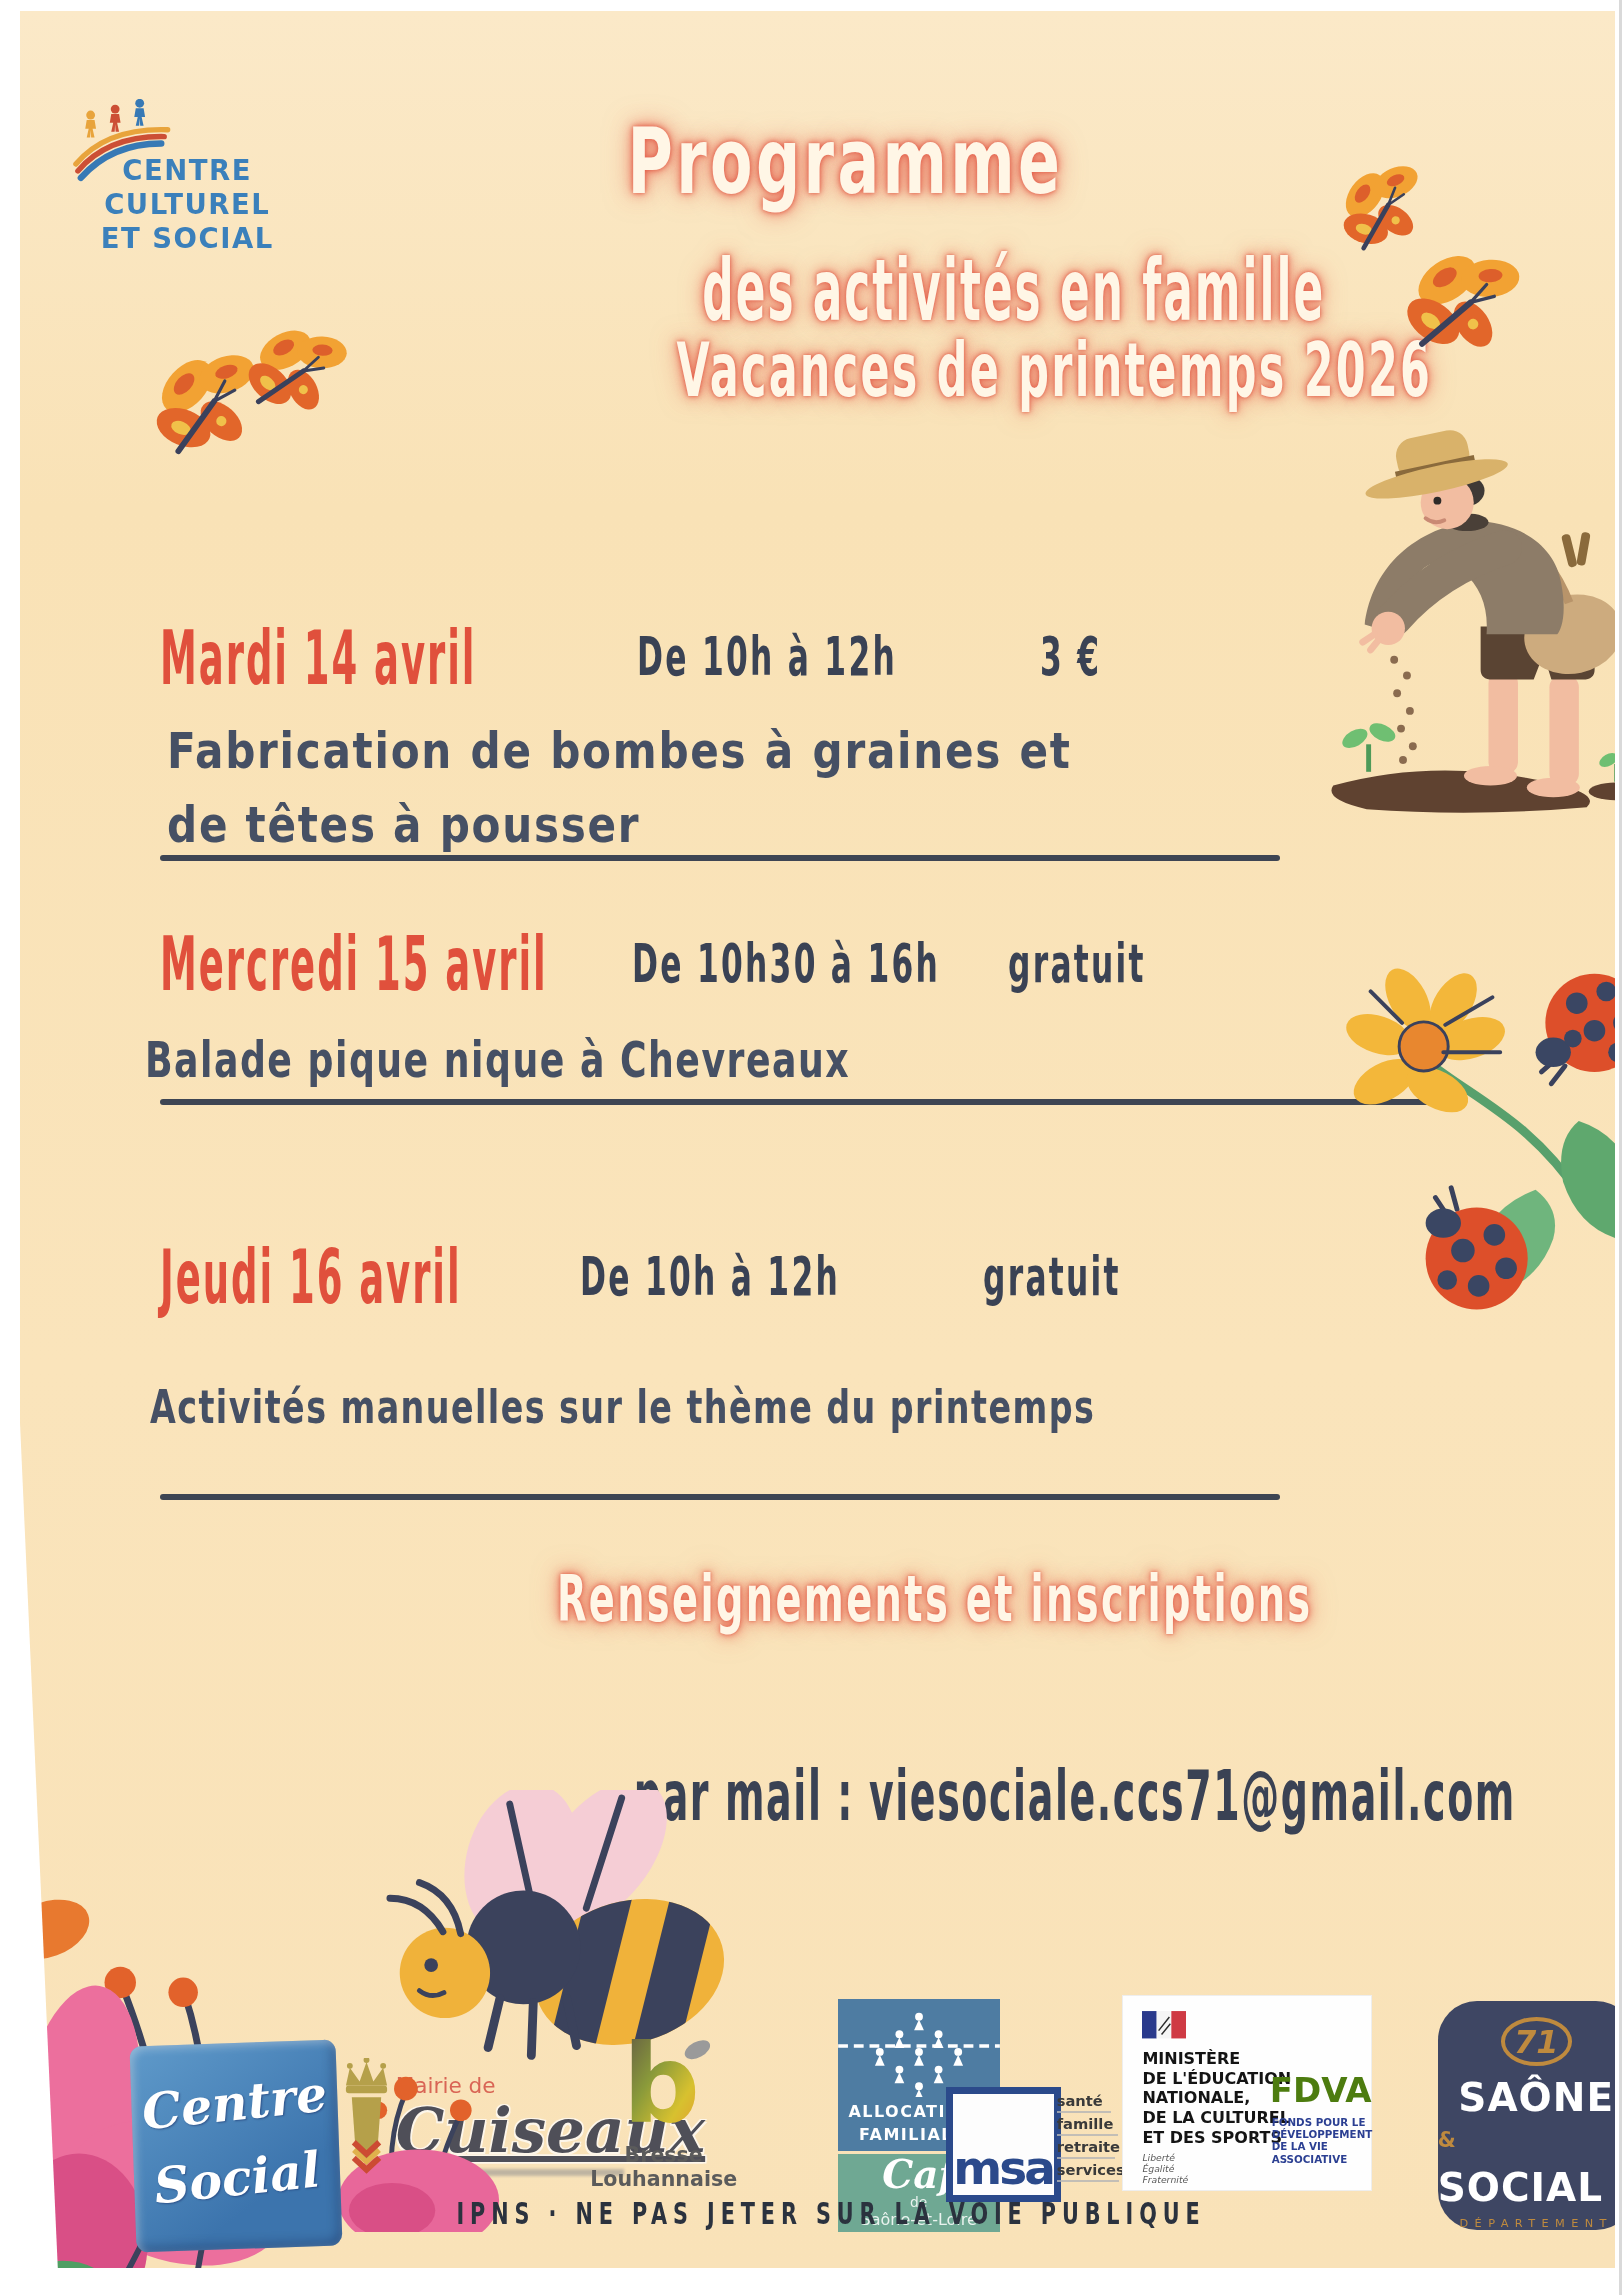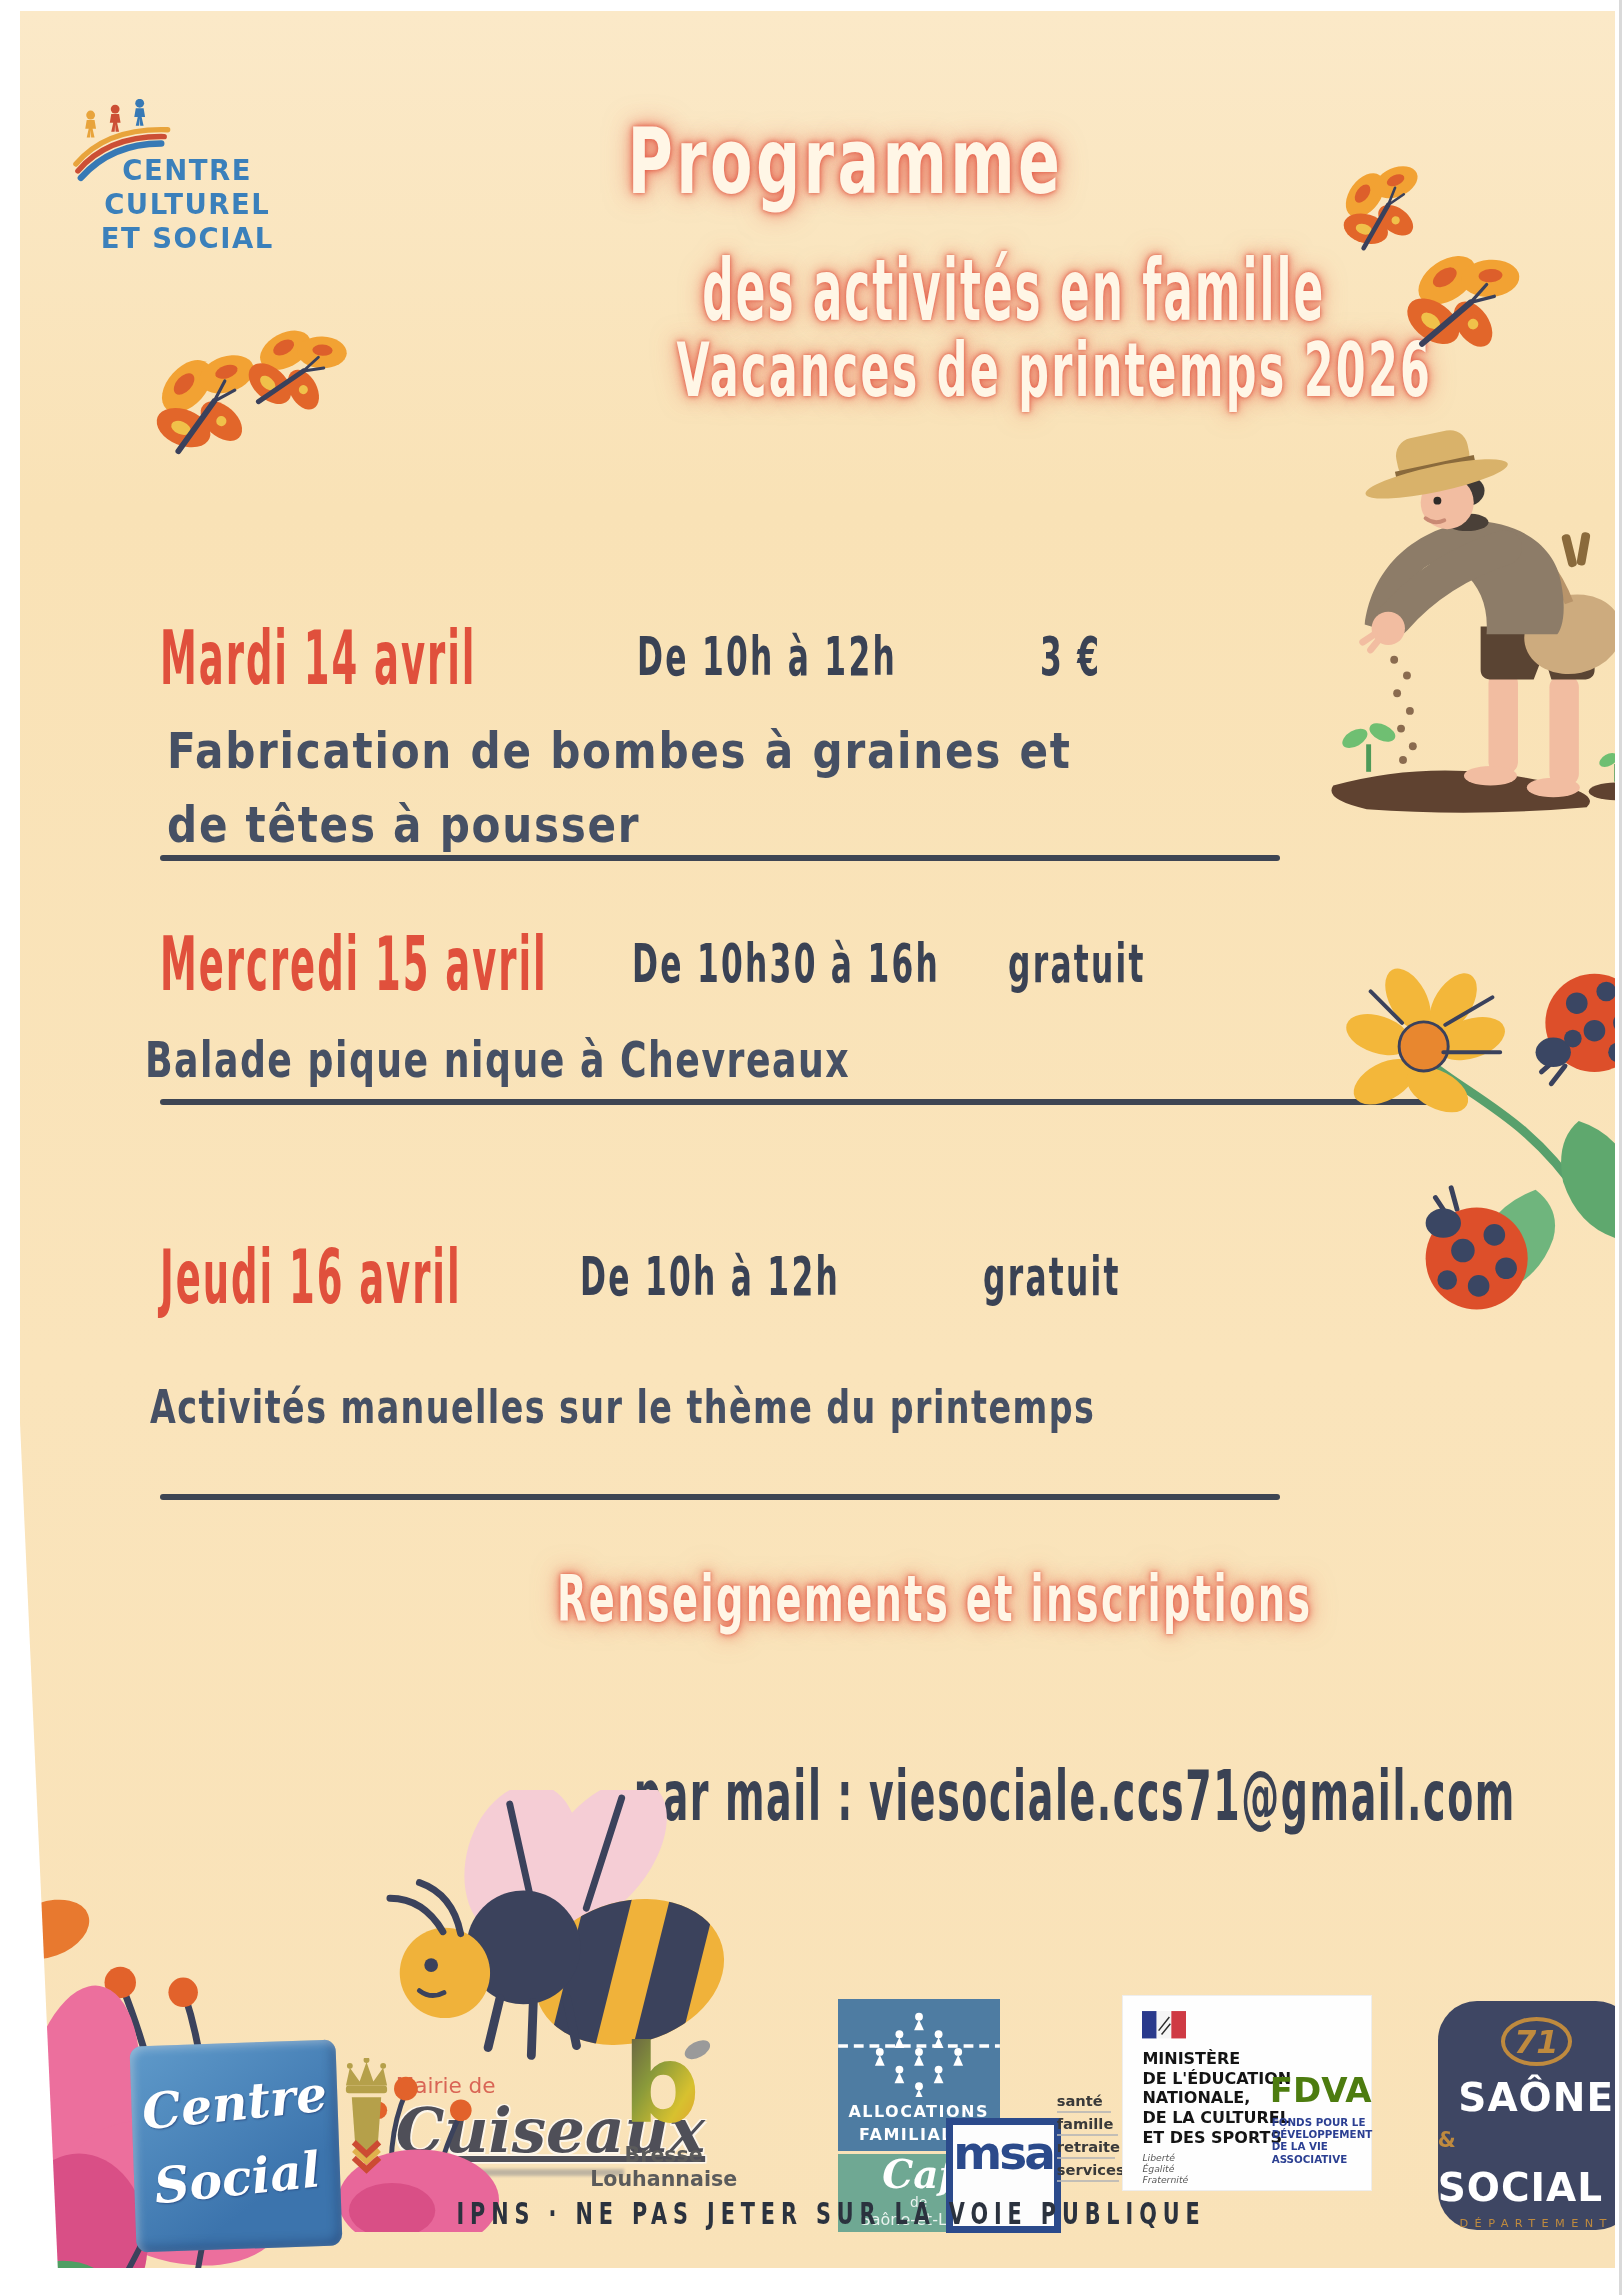--- a/index.html
+++ b/index.html
@@ -24,21 +24,21 @@
   .illus{z-index:2;}
   .card-cs{background:linear-gradient(145deg,#5f9aca 0%,#3c74ad 70%);border-radius:11.8px;
            transform:rotate(-2deg);z-index:3;box-shadow:inset 2.9px 2.9px 8.8px rgba(255,255,255,.35), inset -3.9px -4.9px 10.8px rgba(0,0,40,.25);}
   .script{font-family:"DejaVu Serif", serif;font-style:italic;}
   .cs-word{color:#fff;font-size:49px;font-weight:bold;text-align:center;text-shadow:1px 1px 2px rgba(0,0,60,.35);}
   .cuiseaux-name{color:#4f4f58;font-size:61px;font-weight:bold;
                  text-shadow:1.5px 1.5px 0 #fdf6ea,-1.5px -1.5px 0 #fdf6ea,1.5px -1.5px 0 #fdf6ea,-1.5px 1.5px 0 #fdf6ea;}
   .caf-blue{background:#4e7ca2;}
   .caf-green{background:#6fa893;}
   .caf-caps{color:#fff;font-weight:bold;font-size:16px;letter-spacing:1.5px;text-align:center;}
-  .msa-box{border:7.9px solid #2b4a8b;background:#fdfdfd;display:flex;align-items:flex-start;justify-content:center;margin-top:31px;}
+  .msa-box{border:7.9px solid #2b4a8b;background:#fdfdfd;display:flex;align-items:flex-end;justify-content:center;}
   .ministere-card{background:#fefefe;box-shadow:0 0 0 1px #eee;}
   .saone-card{background:#3e4663;border-radius:39px;display:flex;flex-direction:column;align-items:center;z-index:3;}
   .smear{display:block;height:2.5px;background:#b5b5b5;opacity:.8;margin-top:2px;}
   .scan-edge{position:absolute;right:1.5px;top:0;bottom:0;width:2.9px;background:#d9d9d9;}
   .wedge{position:absolute;left:0;top:1130px;width:59px;height:1165px;background:#fff;
          clip-path:polygon(0 0,6.9px 0,59px 100%,0 100%);z-index:6;}
 </style>
 </head>
 <body>
 

